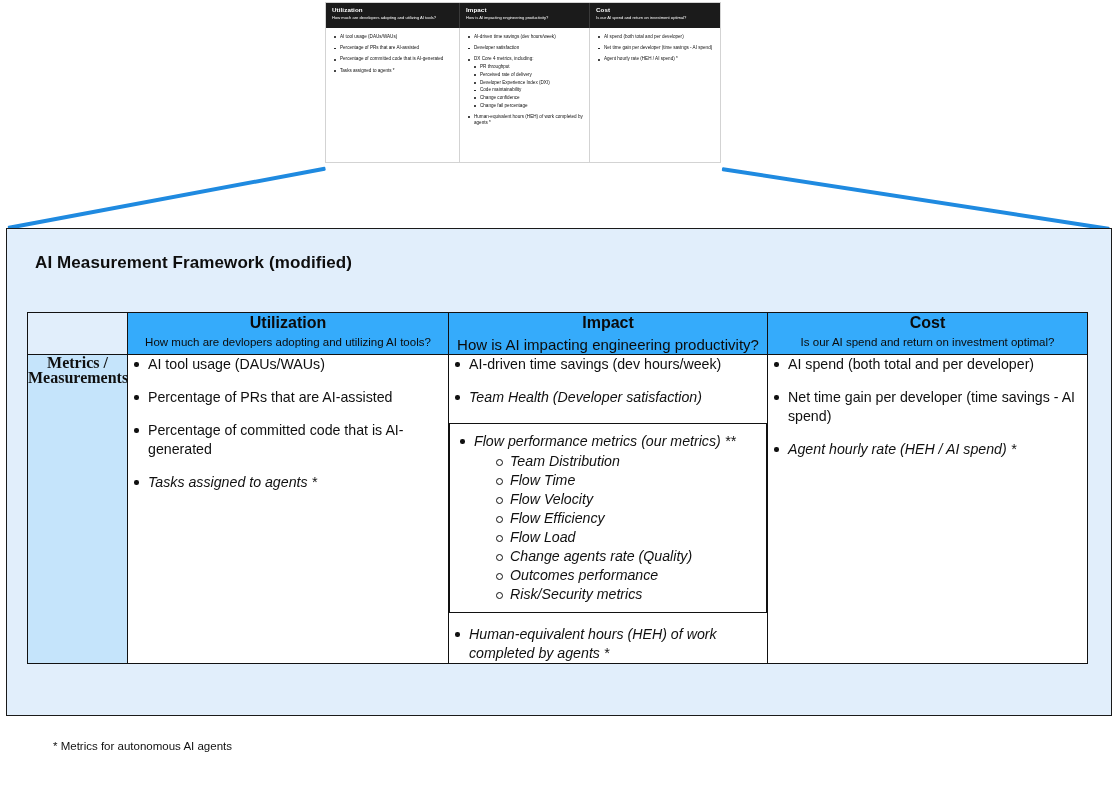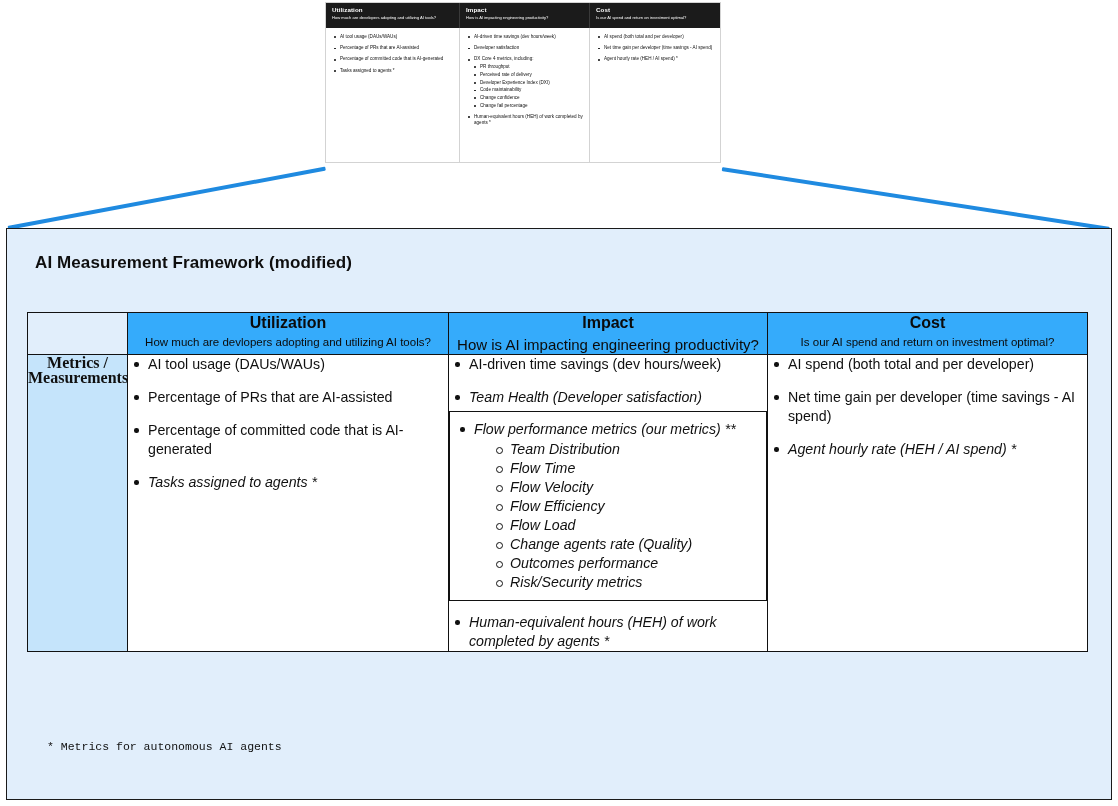--- a/index.html
+++ b/index.html
@@ -66,21 +66,21 @@
   .tw2 { width: 130px; }
   .tw3 { width: 131px; }
 
   
   .connector { position: absolute; background: #1f8ae0; height: 4px; transform-origin: 0 50%; border-radius: 1px; }
 
   
   #panel {
     position: absolute;
     left: 6px; top: 228px;
-    width: 1106px; height: 572px;
+    width: 1106px; height: 488px;
     background: #e1eefb;
     border: 1px solid #1a1a1a;
   }
   #panel-title {
     position: absolute;
     left: 28px; top: 24px;
     font-size: 17px;
     font-weight: bold;
     color: #0e0e0e;
     letter-spacing: .1px;
@@ -143,21 +143,21 @@
 
   .util-body { padding-left: 36px; padding-top: 20px; }
   .imp-body  { padding-left: 20px; padding-top: 12px; }
   .cost-body { padding-left: 30px; padding-top: 12px; }
 
   
   .boxed {
     border: 1px solid #121212;
     background: #ffffff;
     padding: 8px 6px 8px 4px;
-    margin: 4px 0 12px 0;
+    margin: 16px 0 12px 0;
   }
   .boxed ul.blist > li { margin-bottom: 0; }
   ul.sublist { list-style: none; margin: 1px 0 0 0; padding: 0; }
   ul.sublist > li {
     position: relative;
     padding-left: 36px;
     font-size: 14.2px;
     line-height: 19px;
     color: #101010;
   }
@@ -166,25 +166,24 @@
     position: absolute; left: 22px; top: 6.5px;
     width: 5px; height: 5px; border-radius: 50%;
     background: transparent;
     border: 1px solid #101010;
   }
   .post-box-list > li { margin-bottom: 0; }
 
   
   .footnote {
     position: absolute;
-    left: 40px;
+    left: 46px;
     font-size: 11.5px;
     line-height: 15px;
     color: #111111;
-    font-family: Liberation Mono, monospace;
   }
   #footnote-1 { top: 510px; }
   #footnote-2 { top: 540px; }
 </style>
 </head>
 <body>
 
 <div id="root">
 
   <div id="thumb">

